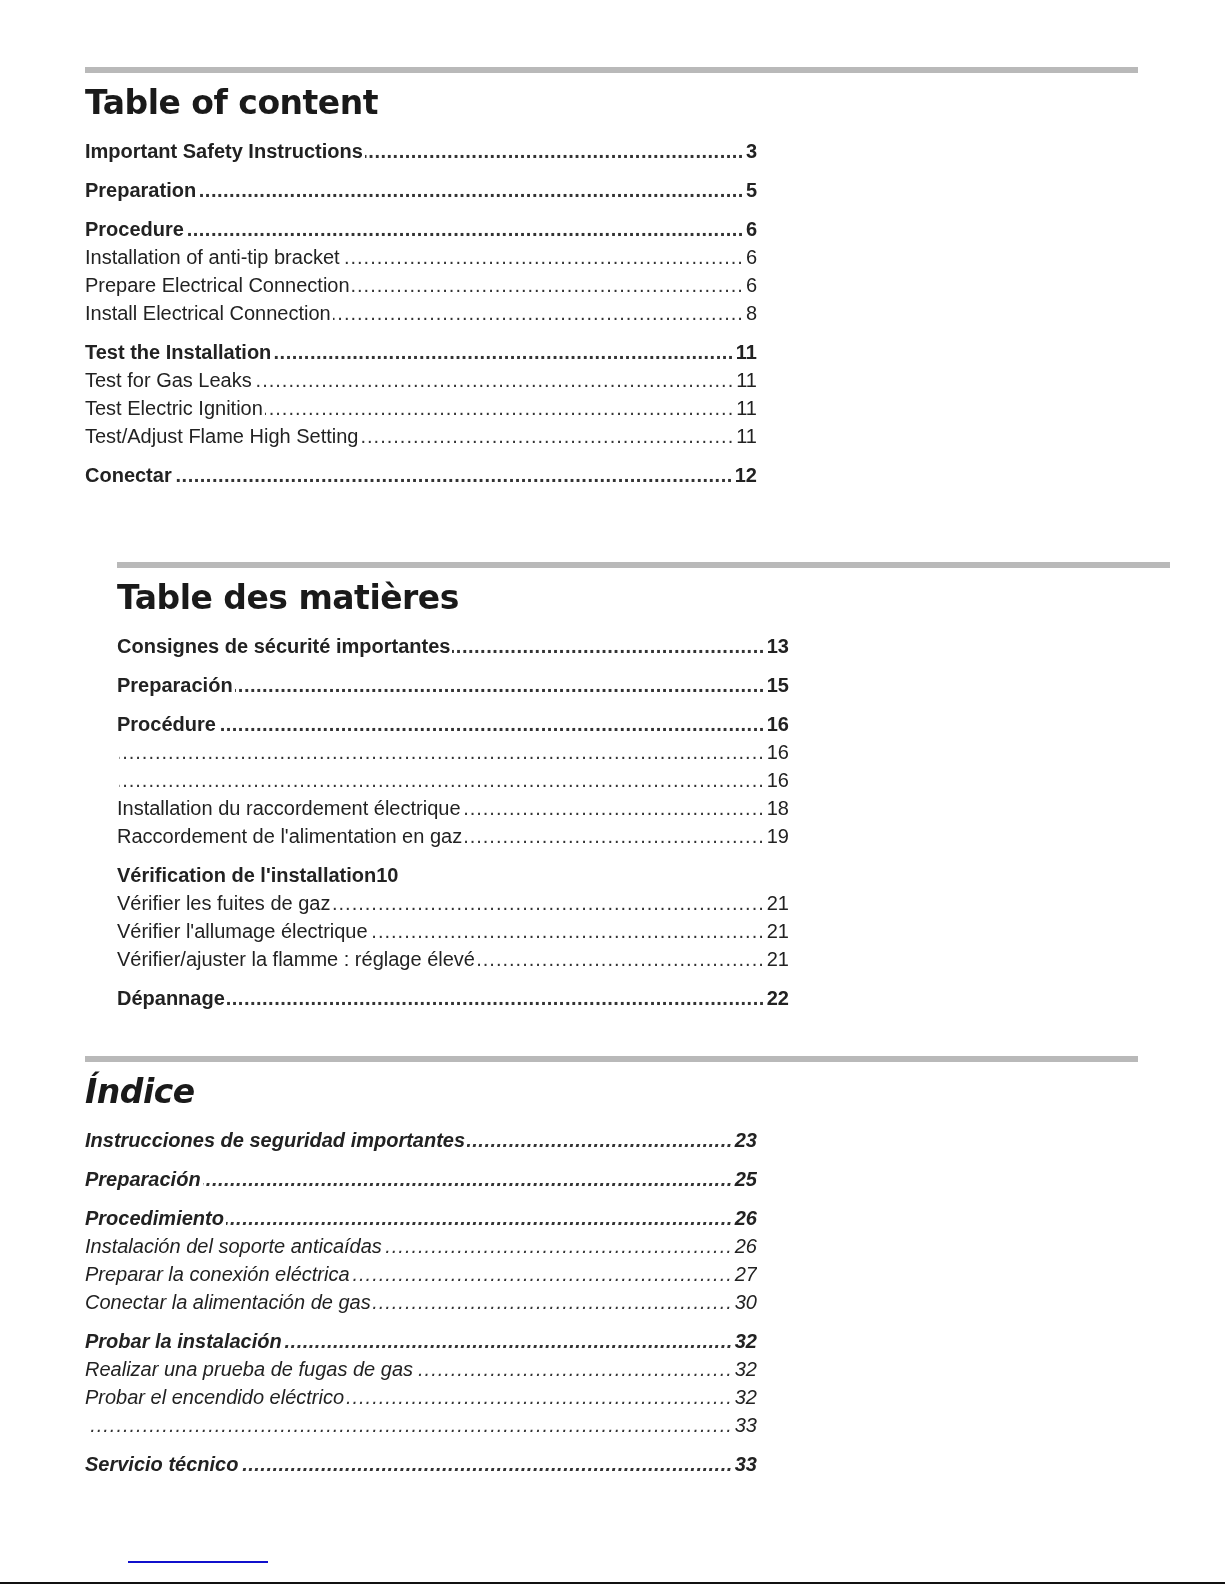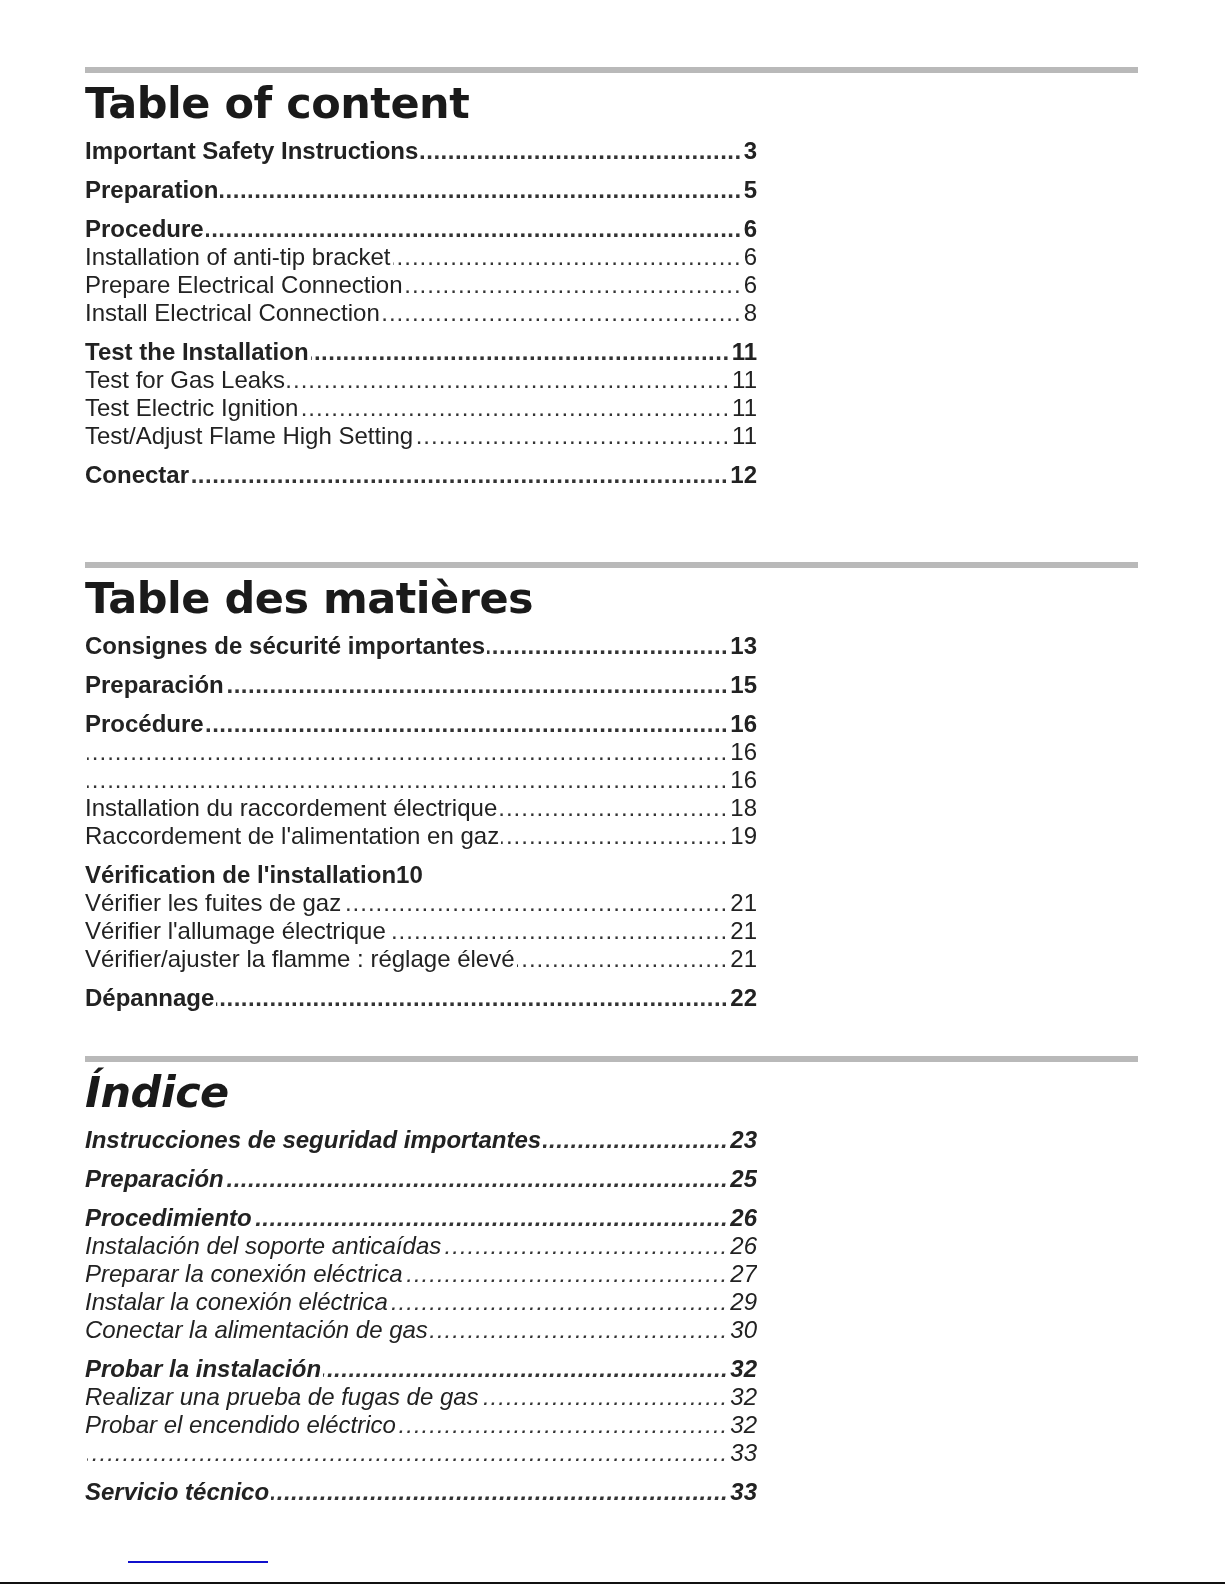--- a/index.html
+++ b/index.html
@@ -21,34 +21,34 @@
       width: 1053px;
     }
     .rule {
       height: 6px;
       background: #b9b9b9;
       width: 1053px;
     }
     .title {
       font-family: "DejaVu Sans", "Liberation Sans", sans-serif;
       font-weight: bold;
-      font-size: 43px;
+      font-size: 33px;
       letter-spacing: -0.5px;
       margin: 8px 0 0 0;
       line-height: 44px;
       color: #1a1a1a;
     }
     .entries {
       width: 672px;
       margin-top: 12px;
     }
     .entry {
       display: flex;
       align-items: flex-end;
-      font-size: 24px;
+      font-size: 20px;
       height: 28px;
       line-height: 28px;
       white-space: nowrap;
       overflow: hidden;
       color: #222;
     }
     .entry.head {
       font-weight: bold;
       margin-top: 11px;
     }
@@ -164,21 +164,21 @@
         <span class="page">11</span>
       </div>
     <div class="entry head">
         <span class="label">Conectar</span>
         <span class="dots"></span>
         <span class="page">12</span>
       </div>
   </div>
 </div>
 
-<div class="section" style="top:562px;">
+<div class="section" style="top:562px;margin-left:32px;">
   <div class="rule"></div>
   <h1 class="title">Table des matières</h1>
   <div class="entries">
     <div class="entry head">
         <span class="label">Consignes de sécurité importantes</span>
         <span class="dots"></span>
         <span class="page">13</span>
       </div>
     <div class="entry head">
         <span class="label">Preparación</span>
@@ -259,25 +259,20 @@
         <span class="label">Instalación del soporte anticaídas</span>
         <span class="dots"></span>
         <span class="page">26</span>
       </div>
     <div class="entry">
         <span class="label">Preparar la conexión eléctrica</span>
         <span class="dots"></span>
         <span class="page">27</span>
       </div>
     <div class="entry">
-        <span class="label">Instalar la conexión eléctrica</span>
-        <span class="dots"></span>
-        <span class="page">29</span>
-      </div>
-    <div class="entry">
         <span class="label">Conectar la alimentación de gas</span>
         <span class="dots"></span>
         <span class="page">30</span>
       </div>
     <div class="entry head">
         <span class="label">Probar la instalación</span>
         <span class="dots"></span>
         <span class="page">32</span>
       </div>
     <div class="entry">

